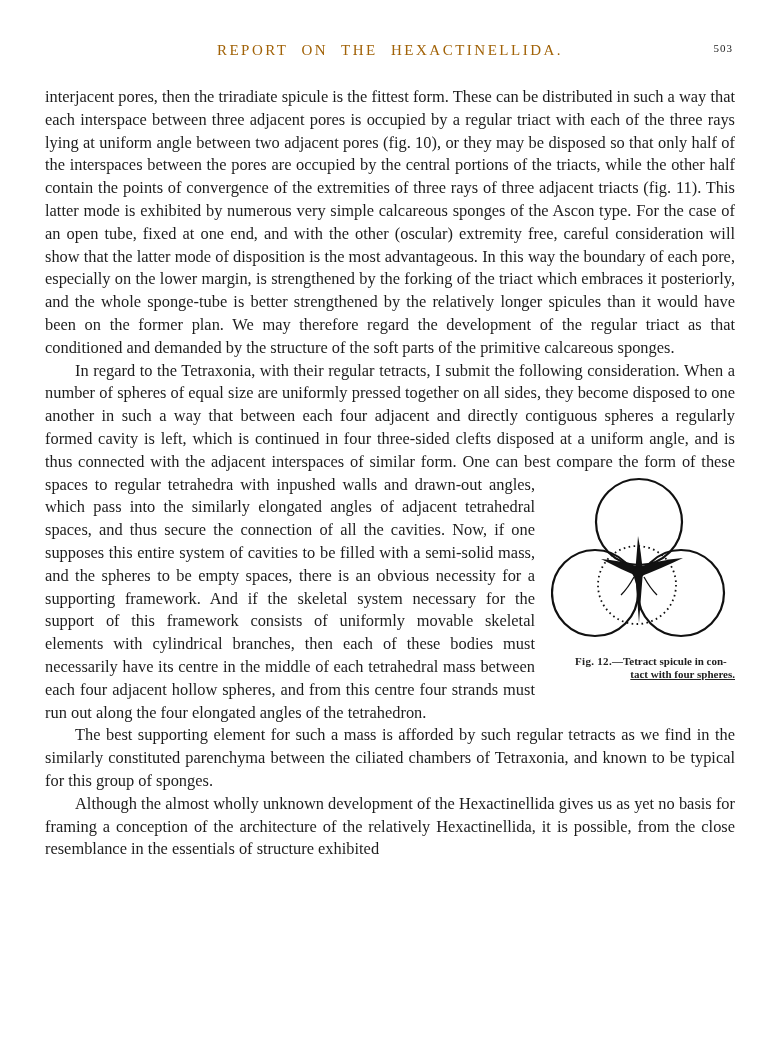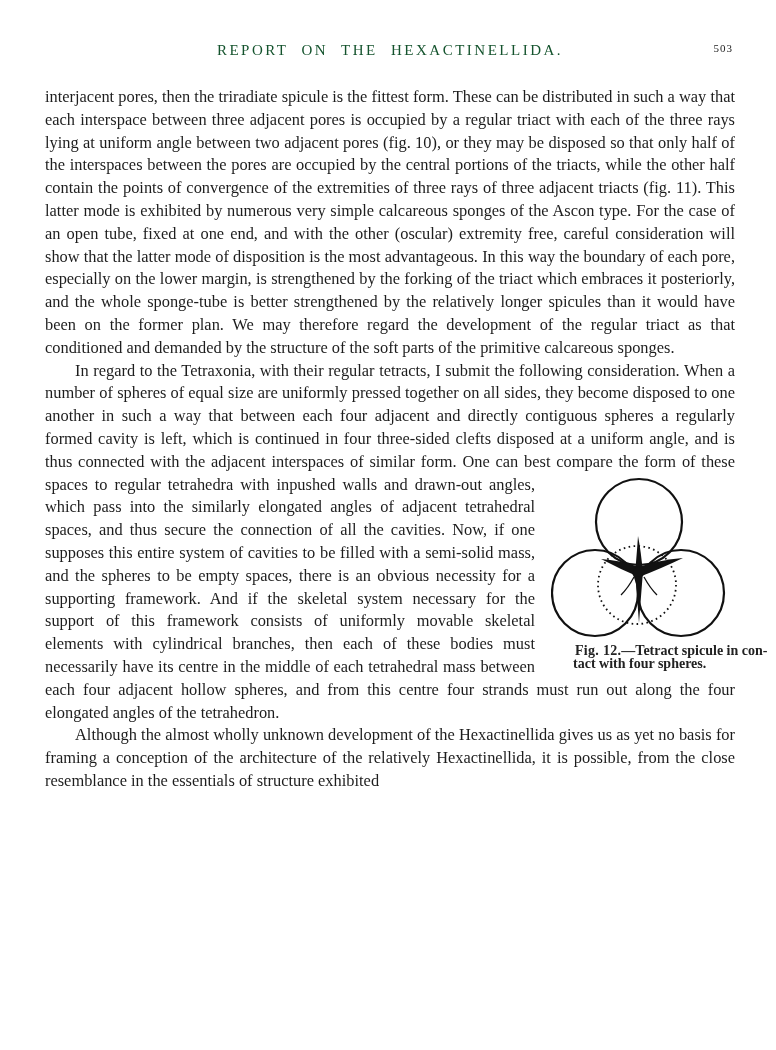--- a/index.html
+++ b/index.html
@@ -20,21 +20,21 @@
     height: 22px;
     margin-bottom: 22px;
   }
   .running-title {
     position: absolute;
     left: 0; right: 0;
     text-align: center;
     font-size: 15px;
     letter-spacing: 2.5px;
     word-spacing: 7px;
-    color: #14532d;
+    color: #a16207;
   }
   .running-pagenum {
     position: absolute;
     right: 2px; top: 0;
     font-size: 11px;
     letter-spacing: 1px;
     color: #222;
   }
   .body-text {
     font-size: 16.4px;
@@ -45,28 +45,28 @@
   .body-text p { margin: 0; }
   .body-text p.indent { text-indent: 30px; }
   .figure-float {
     float: right;
     width: 192px;
     margin: 2px 0 4px 8px;
     text-align: center;
   }
   .figure-art { display: block; margin: 0 auto; }
   .figure-caption {
-    margin-top: 6px;
-    font-size: 14px;
+    margin-top: 17px;
+    font-size: 11px;
     line-height: 13px;
     font-weight: bold;
     color: #222;
   }
   .figure-caption .cap-line1 { text-align: left; padding-left: 2px; white-space: nowrap; }
-  .figure-caption .cap-line2 { text-align: left; }
+  .figure-caption .cap-line2 { text-align: right; text-decoration: underline; }
   .cap-label { letter-spacing: 0.3px; }
 </style>
 </head>
 <body>
 
 <div class="page">
 
   <div class="running-head">
     <div class="running-title">REPORT ON THE HEXACTINELLIDA.</div>
     <div class="running-pagenum">503</div>
@@ -98,18 +98,19 @@
         <span class="figure-caption" style="display:block;">
           <span class="cap-line1" style="display:block;">
             <span class="cap-label">Fig. 12.</span><span>—Tetract spicule in con-</span>
           </span>
           <span class="cap-line2" style="display:block;">tact with four spheres.</span>
         </span>
       </span>
       <span>spaces to regular tetrahedra with inpushed walls and drawn-out angles, which pass into the similarly elongated angles of adjacent tetrahedral spaces, and thus secure the connection of all the cavities.  Now, if one supposes this entire system of cavities to be filled with a semi-solid mass, and the spheres to be empty spaces, there is an obvious necessity for a supporting framework. And if the skeletal system necessary for the support of this framework consists of uniformly movable skeletal elements with cylindrical branches, then each of these bodies must necessarily have its centre in the middle of each tetrahedral mass between each four adjacent hollow spheres, and from this centre four strands must run out along the four elongated angles of the tetrahedron.</span>
     </p>
 
+    <p class="indent">The best supporting element for such a mass is afforded by such regular tetracts as we find in the similarly constituted parenchyma between the ciliated chambers of Tetraxonia, and known to be typical for this group of sponges.</p>
 
     <p class="indent">Although the almost wholly unknown development of the Hexactinellida gives us as yet no basis for framing a conception of the architecture of the relatively Hexactinellida, it is possible, from the close resemblance in the essentials of structure exhibited</p>
 
   </div>
 
 </div>
 
 </body></html>

